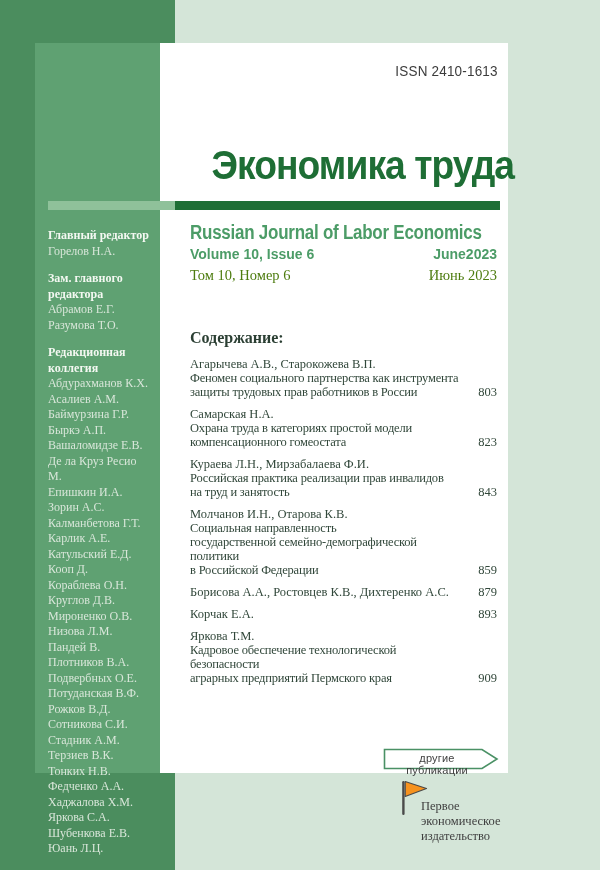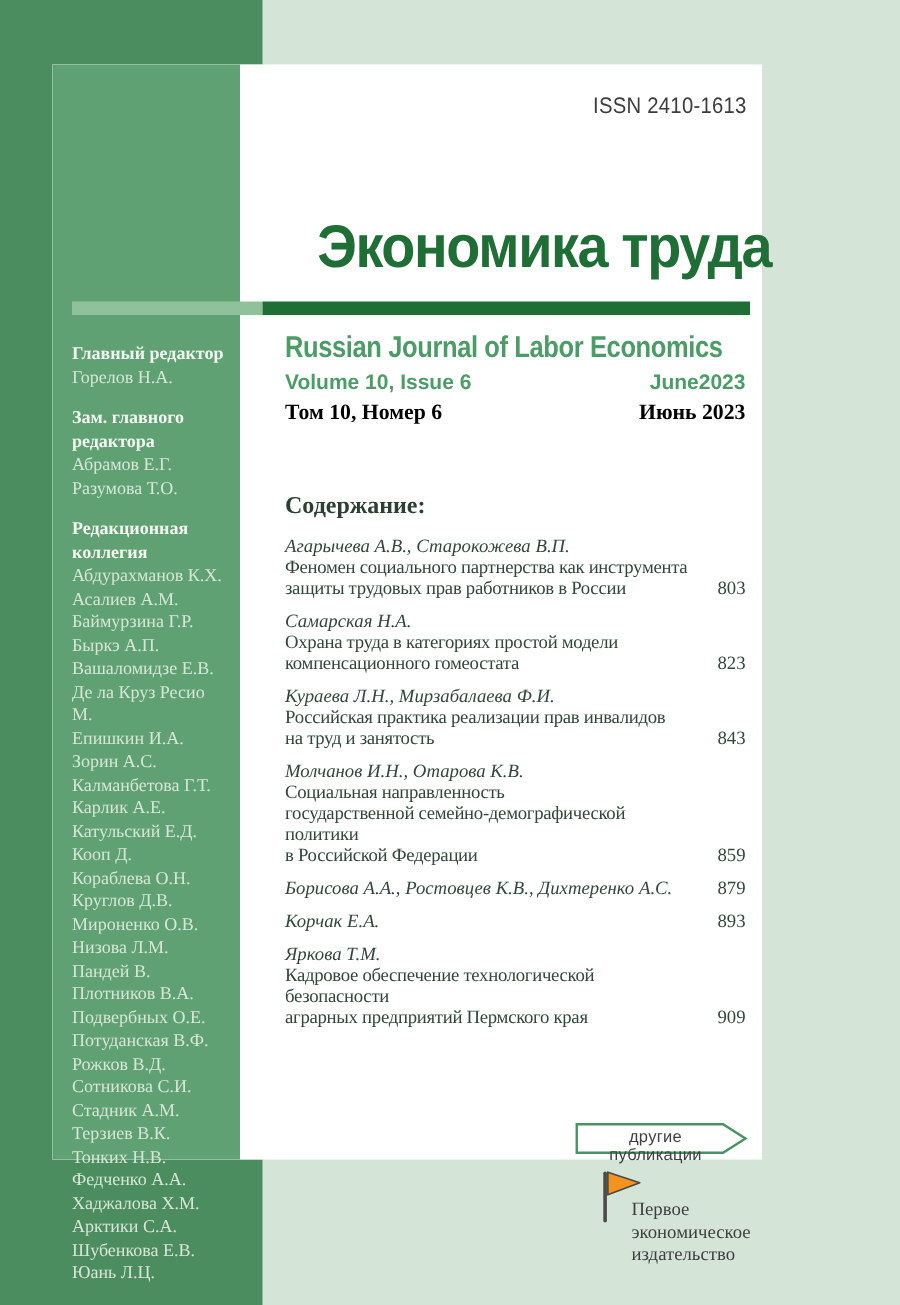--- a/index.html
+++ b/index.html
@@ -35,28 +35,28 @@
   .bar-dark  { position:absolute; left:140px; top:158px; width:325px; height:9px; background:#1e6e35; }
 
   .main { position:absolute; left:155px; top:0; width:307px; height:681px; }
 
   .journal-en { position:absolute; left:0; top:178px; font-size:20px; font-weight:bold; color:#4c9c67;
                 letter-spacing:-0.3px; white-space:nowrap; transform:scaleX(0.85); transform-origin:left center; }
   .vol-row { position:absolute; left:0; top:203px; width:307px; display:flex; justify-content:space-between;
              font-size:14px; font-weight:bold; color:#4c9c67; }
   .vol-row .date { display:flex; }
   .ru-row { position:absolute; left:0; top:224px; width:307px; display:flex; justify-content:space-between;
-            font-family:"Liberation Serif","DejaVu Serif",serif; font-size:14.5px; font-weight:bold; color:#000000; }
+            font-family:"Liberation Serif","DejaVu Serif",serif; font-size:14.5px; font-weight:normal; color:#4d7c0f; }
 
   
   .contents { position:absolute; left:0; top:286px; width:307px;
               font-family:"Liberation Serif","DejaVu Serif",serif; color:#31473a; }
   .contents-label { font-size:16px; font-weight:bold; color:#2b3f33; margin-bottom:10px; }
   .article { position:relative; margin-bottom:8px; }
-  .article .authors { font-style:italic; font-size:12.5px; line-height:14px; }
+  .article .authors { font-size:12.5px; line-height:14px; }
   .article .title { font-size:12.5px; line-height:14px; white-space:pre-line; letter-spacing:-0.2px; padding-right:34px; }
   .article .pageno { position:absolute; right:0; bottom:0; font-size:12.5px; line-height:14px; }
 
   
   .more-btn { position:absolute; left:348px; top:705px; width:116px; height:30px; cursor:pointer; }
   .more-btn svg { position:absolute; left:0; top:0; }
   .more-btn .label { position:absolute; left:6px; top:4px; width:96px; text-align:center;
                      font-size:11px; color:#3f3f3f; letter-spacing:0.2px; }
 
   
@@ -113,21 +113,21 @@
           <div>Плотников В.А.</div>
           <div>Подвербных О.Е.</div>
           <div>Потуданская В.Ф.</div>
           <div>Рожков В.Д.</div>
           <div>Сотникова С.И.</div>
           <div>Стадник А.М.</div>
           <div>Терзиев В.К.</div>
           <div>Тонких Н.В.</div>
           <div>Федченко А.А.</div>
           <div>Хаджалова Х.М.</div>
-          <div>Арктики С.А.</div>
+          <div>Яркова С.А.</div>
           <div>Шубенкова Е.В.</div>
           <div>Юань Л.Ц.</div>
         </div>
     </div>
 
     <div class="issn">ISSN 2410-1613</div>
 
     <div class="big-title">Экономика труда</div>
     <div class="bar-light"></div>
     <div class="bar-dark"></div>

